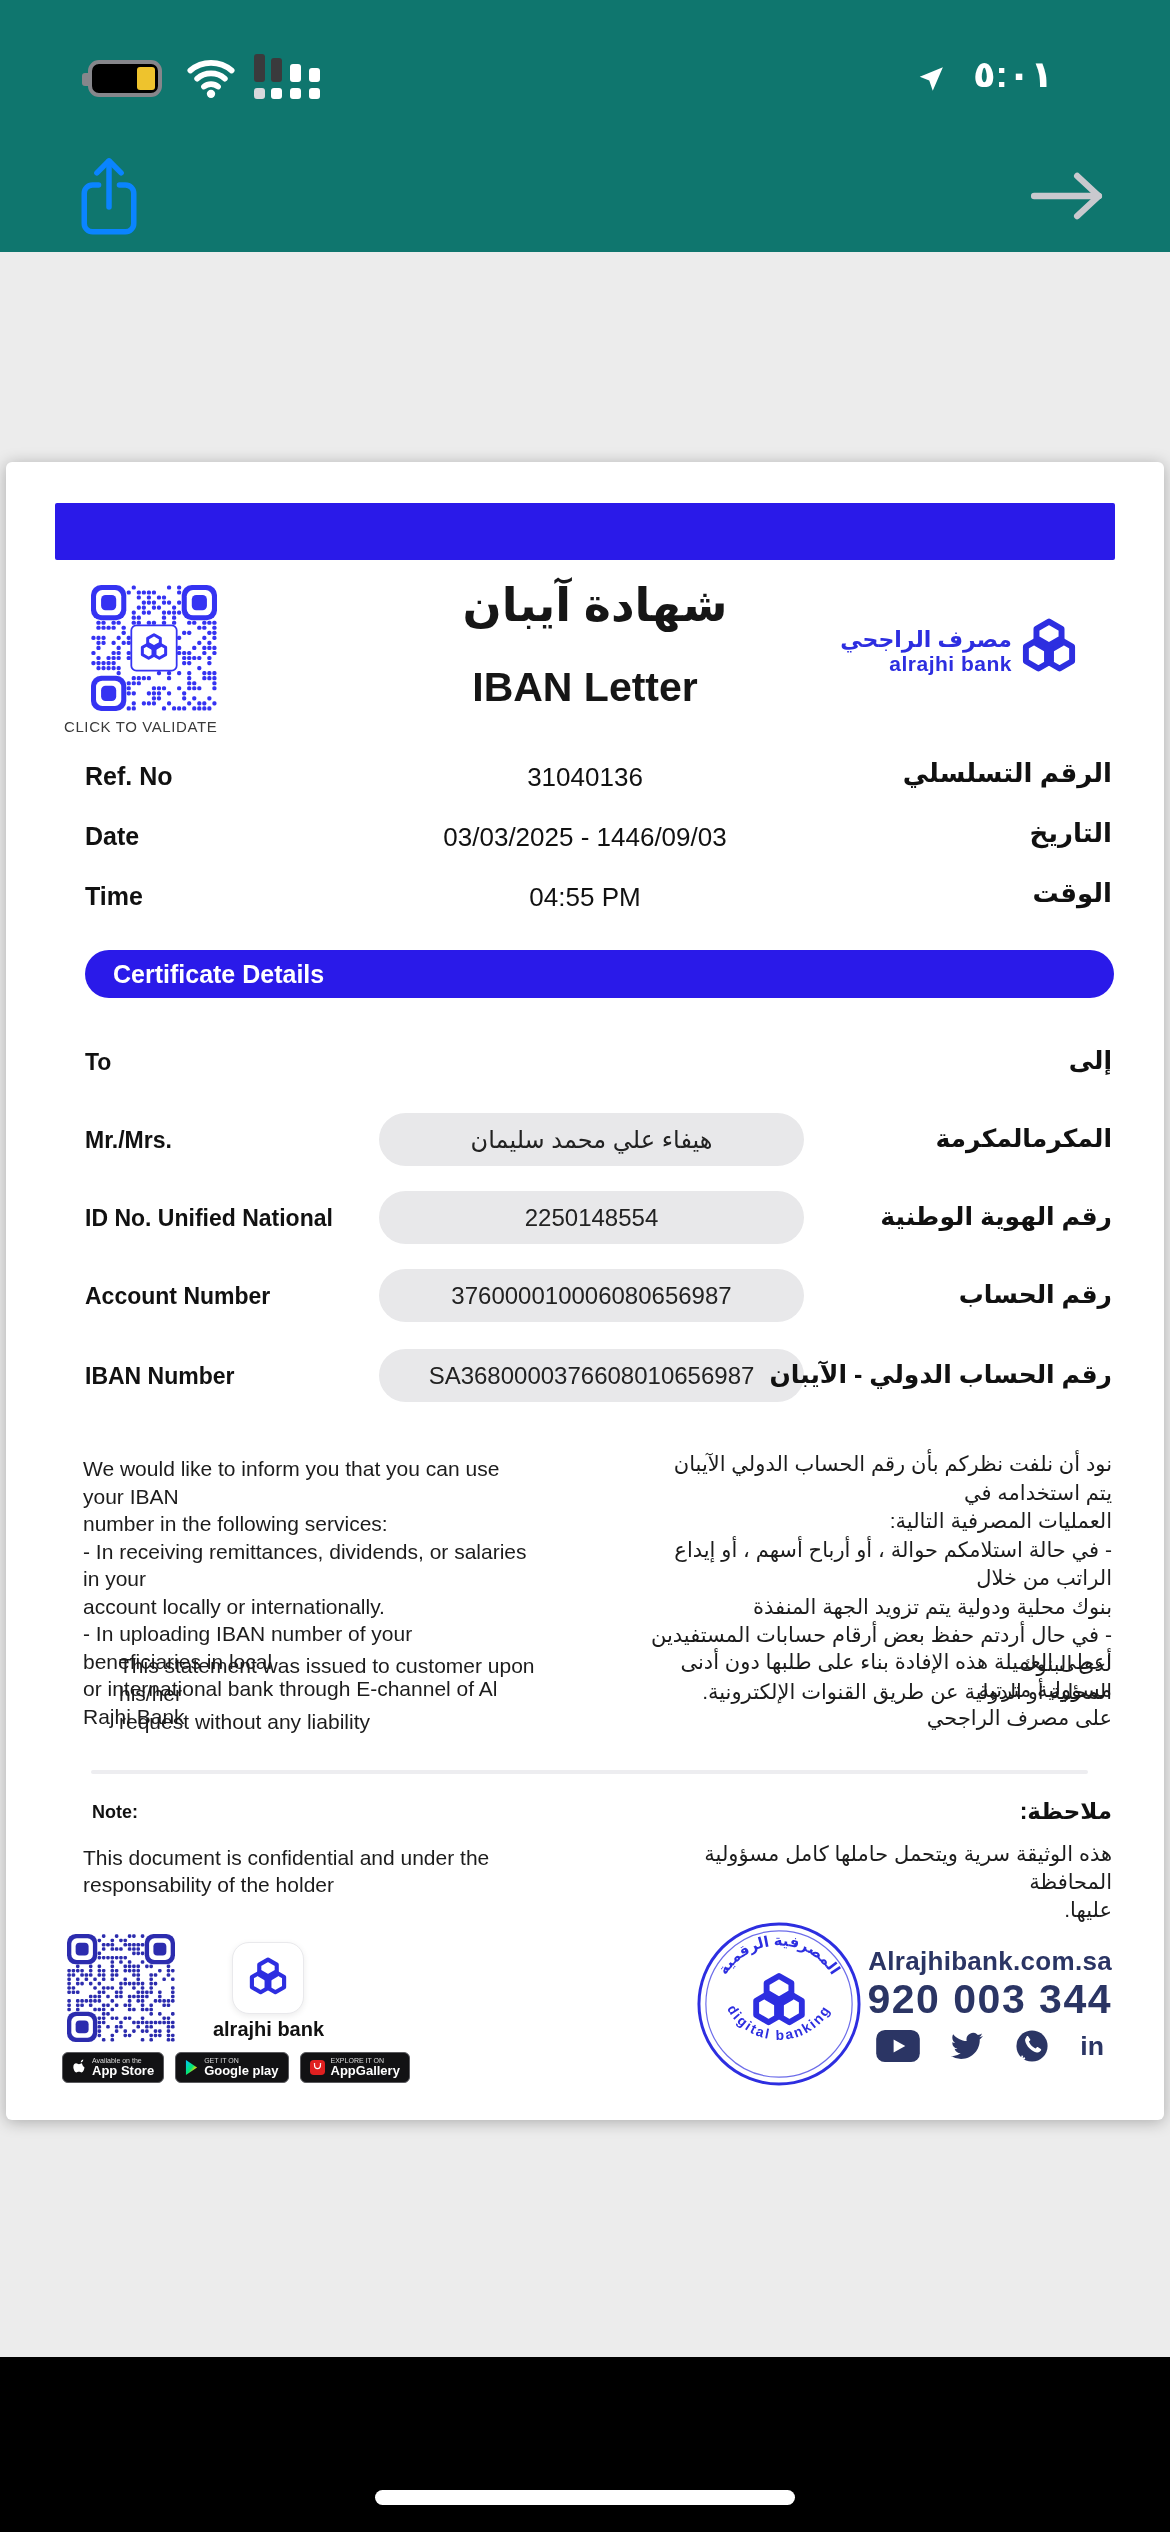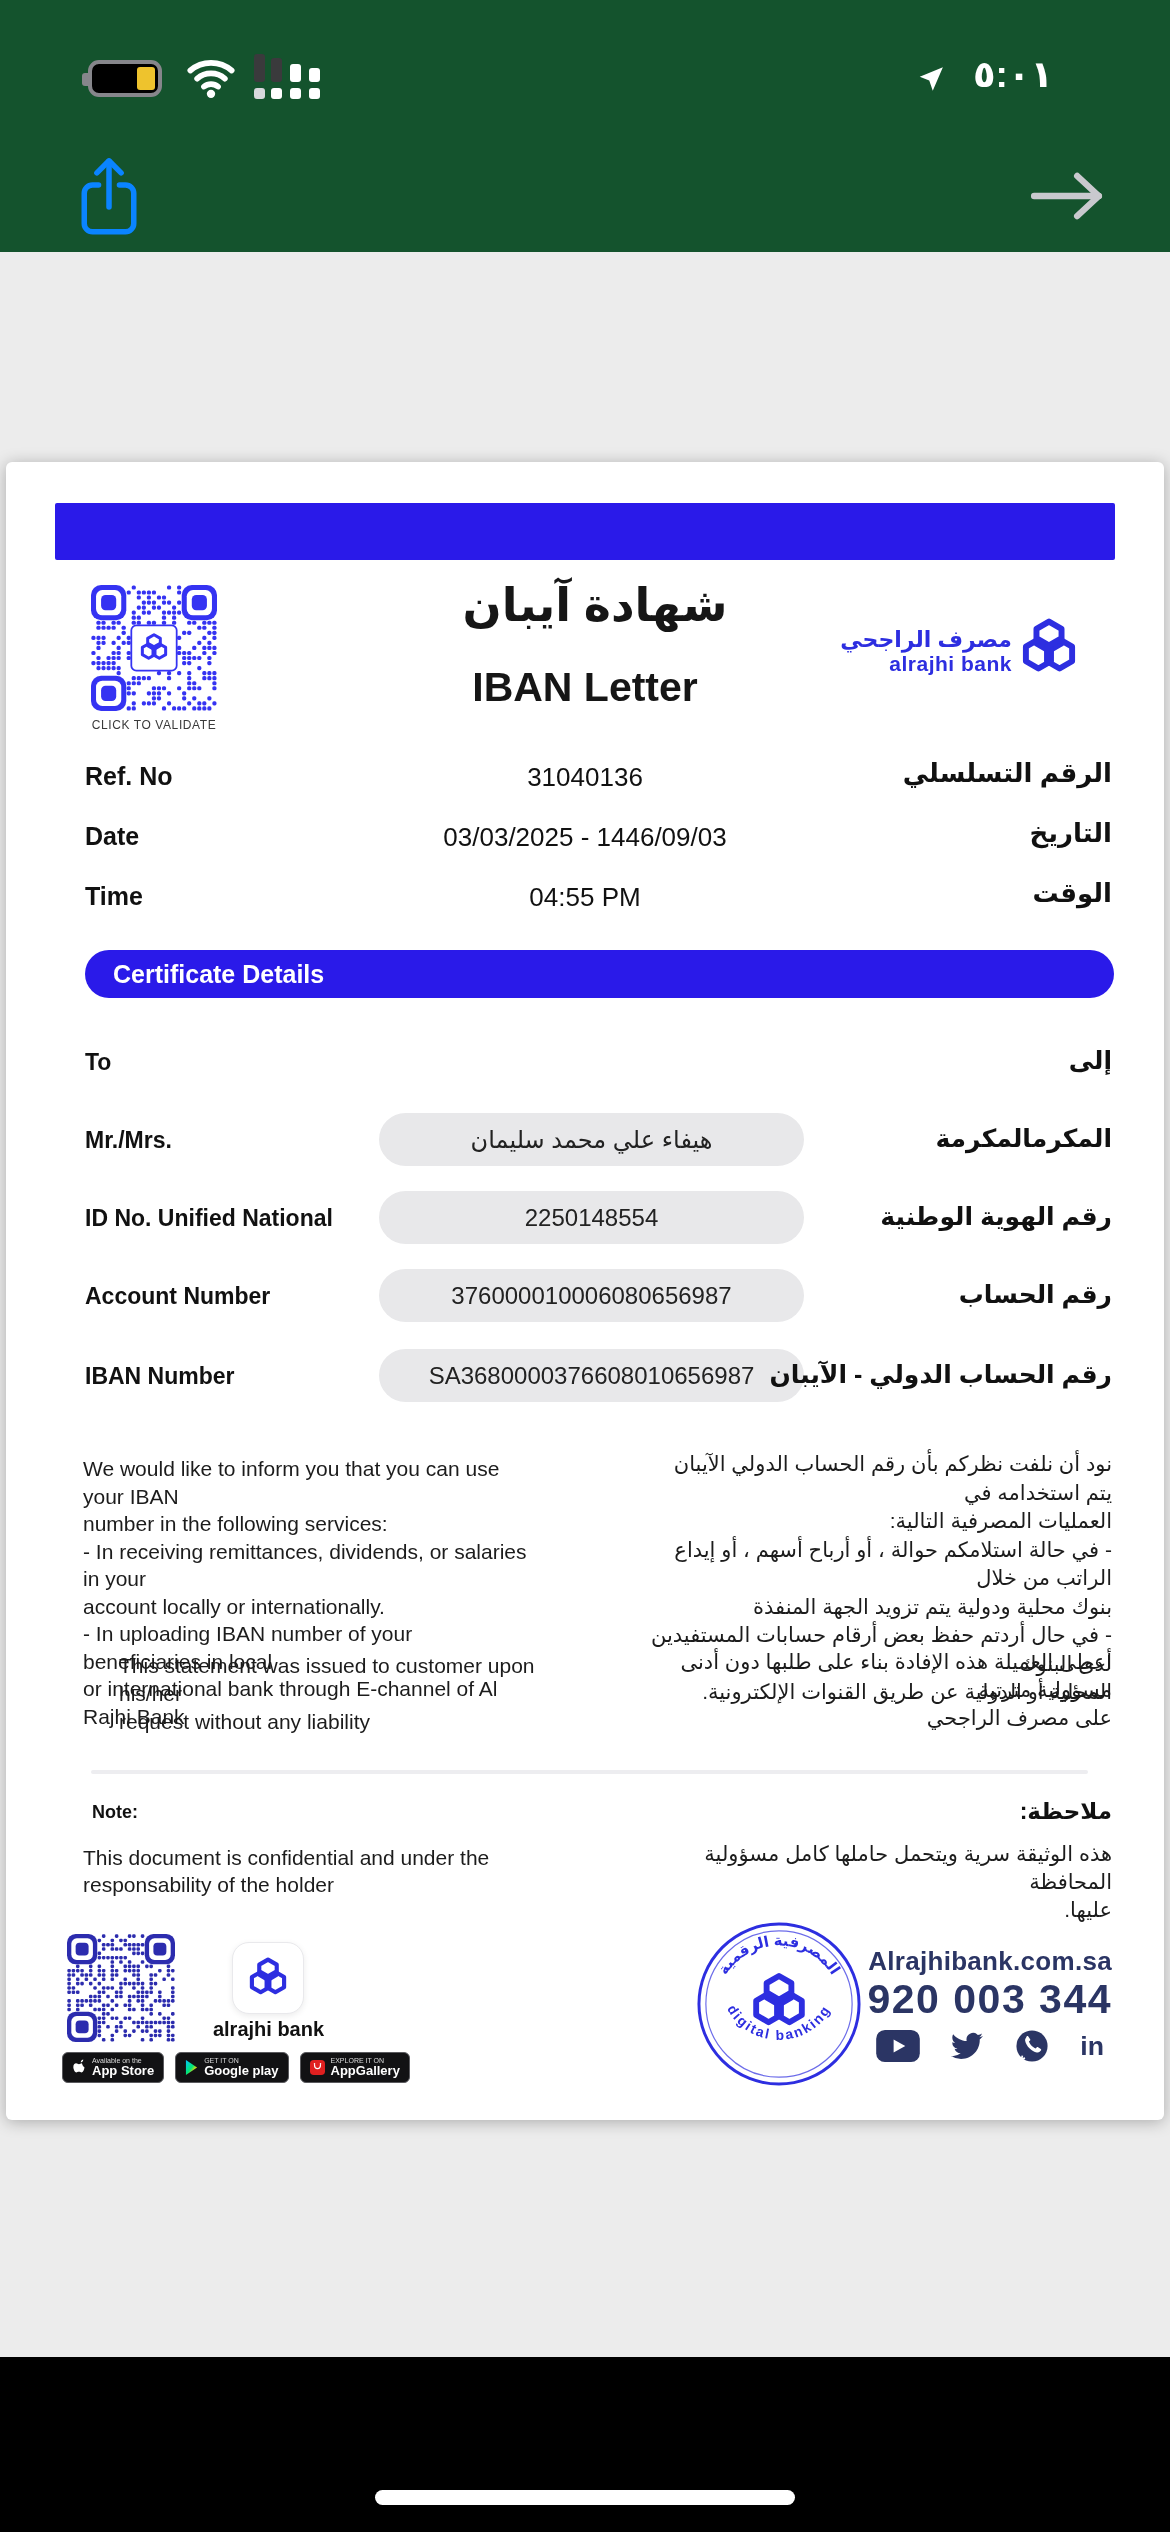--- a/index.html
+++ b/index.html
@@ -1,18 +1,18 @@
 <!DOCTYPE html>
 <html><head>
 <meta charset="utf-8">
 <style>
   html,body{margin:0;padding:0;background:#000;}
   *{box-sizing:border-box;}
   body{font-family:"Liberation Sans","DejaVu Sans",sans-serif;}
-  .screen{position:relative;width:1170px;height:2532px;background:#14532d;overflow:hidden;margin:0 auto;}
+  .screen{position:relative;width:1170px;height:2532px;background:#0f766e;overflow:hidden;margin:0 auto;}
 
   
   .statusbar{position:absolute;left:0;top:0;width:1170px;height:148px;}
   .battery{position:absolute;left:88px;top:60px;width:74px;height:37px;border:4px solid #86868b;border-radius:11px;background:#000;}
   .battery::before{content:"";position:absolute;left:-10px;top:9px;width:6px;height:13px;background:#86868b;border-radius:3px 0 0 3px;}
   .battery-fill{position:absolute;right:3px;top:3px;bottom:3px;width:18px;background:#eec32d;border-radius:3px;}
   .wifi{position:absolute;left:182px;top:56px;width:58px;height:44px;color:#fff;}
   .cellular{position:absolute;left:254px;top:54px;width:72px;height:46px;}
   .cellular i{position:absolute;border-radius:3px;}
   .cb1{left:0;top:0;width:11px;height:28px;background:#3a3a3c;}
@@ -32,21 +32,21 @@
   .fwd-btn{position:absolute;left:1028px;top:20px;width:80px;height:56px;color:#c9c9ce;cursor:pointer;}
 
   
   .viewer{position:absolute;left:0;top:252px;width:1170px;height:2105px;background:#ececec;}
   .page{position:absolute;left:6px;top:210px;width:1158px;height:1658px;background:#fff;border-radius:6px;
         box-shadow:0 2px 16px rgba(0,0,0,.28);}
 
   .bluebar{position:absolute;left:49px;top:41px;width:1060px;height:57px;background:#2a1ae9;border-radius:2px;}
 
   .qr1{position:absolute;left:85px;top:123px;width:126px;height:126px;}
-  .qr1-caption{position:absolute;left:58px;top:256px;width:180px;text-align:center;font-size:12px;letter-spacing:.6px;color:#3a3a3a;}
+  .qr1-caption{position:absolute;left:58px;top:256px;width:180px;font-size:15px;letter-spacing:.6px;color:#3a3a3a;}
   .title-ar{position:absolute;left:0;right:0;top:116px;text-align:center;font-size:46px;font-weight:700;color:#161616;direction:rtl;margin-left:20px;}
   .title-en{position:absolute;left:0;right:0;top:202px;text-align:center;font-size:41px;font-weight:700;color:#161616;}
   .brand-text{position:absolute;right:152px;top:165px;text-align:right;color:#2d2ee0;line-height:1.15;}
   .brand-ar{font-size:22px;font-weight:700;direction:rtl;}
   .brand-en{font-size:21px;font-weight:600;letter-spacing:.5px;}
   .brand-icon{position:absolute;right:82px;top:148px;width:66px;height:76px;color:#2d2ee0;}
 
   .meta-row{position:absolute;left:0;width:1158px;height:32px;}
   .meta-en{position:absolute;left:79px;top:0;font-size:25px;font-weight:600;color:#111;}
   .meta-val{position:absolute;left:0;right:0;top:0;text-align:center;font-size:26px;font-weight:500;color:#111;}

